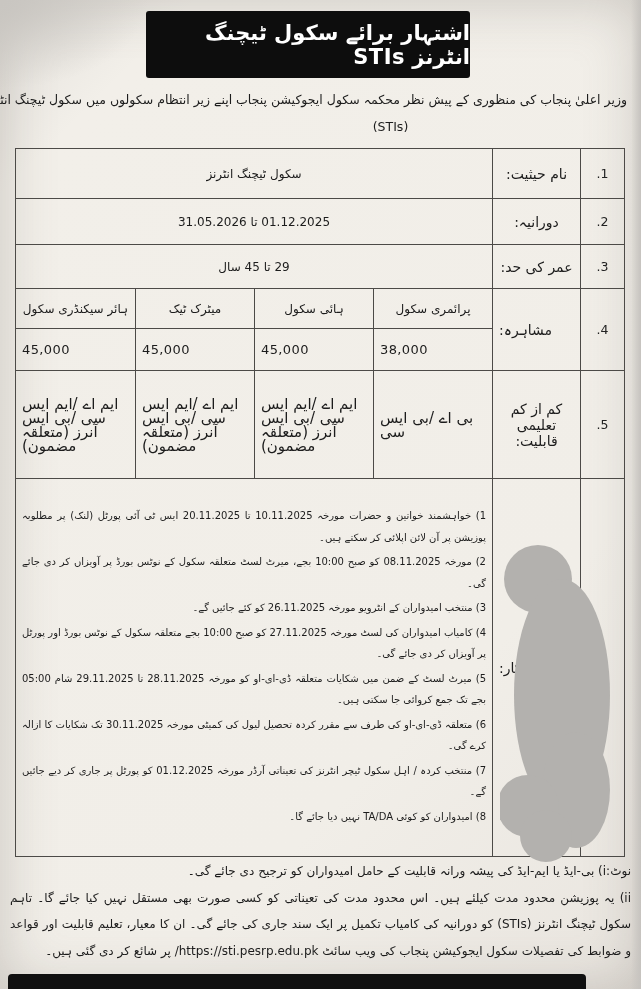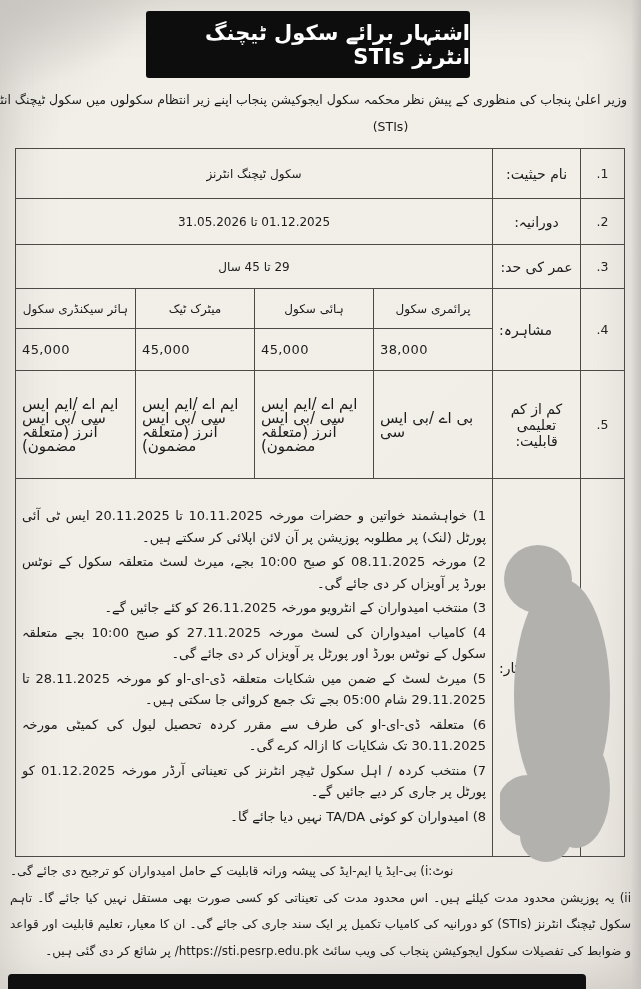--- a/index.html
+++ b/index.html
@@ -40,24 +40,24 @@
   td.lbl{text-align:center;font-size:14px;}
   td.val{text-align:center;padding-right:14px;}
   tr.r1{height:50px;} tr.r2{height:46px;} tr.r3{height:44px;}
   tr.r4h{height:40px;} tr.r4v{height:42px;} tr.r5{height:108px;} tr.r6{height:378px;}
   td.colhead{text-align:center;font-size:12px;}
   td.money{text-align:left;font-size:13px;letter-spacing:.4px;}
   td.qual{text-align:left;font-size:15px;line-height:14px;padding:4px 3px;}
   td.lbl-top{vertical-align:top;padding-top:10px;text-align:left;}
   td.no-top{vertical-align:top;padding-top:12px;}
   td.points{vertical-align:top;text-align:right;padding:8px 10px 4px 8px;}
-  .pt{font-size:13px;line-height:21.5px;margin-bottom:3px;text-align:justify;text-align-last:right;}
+  .pt{font-size:10px;line-height:21.5px;margin-bottom:3px;text-align:justify;text-align-last:right;}
 
   .notes{position:absolute;top:858px;left:10px;right:10px;font-size:12px;line-height:26.5px;}
-  .note-1{text-align:left;}
+  .note-1{text-align:right;}
   .note-2{text-align:justify;text-align-last:right;}
 
   .bottom-bar{
     position:absolute;top:974px;left:8px;width:578px;height:15px;
     background:#101010;border-radius:4px 4px 0 0;
   }
   .blob{position:absolute;top:545px;left:500px;width:112px;height:318px;z-index:5;}
 </style>
 </head>
 <body>

